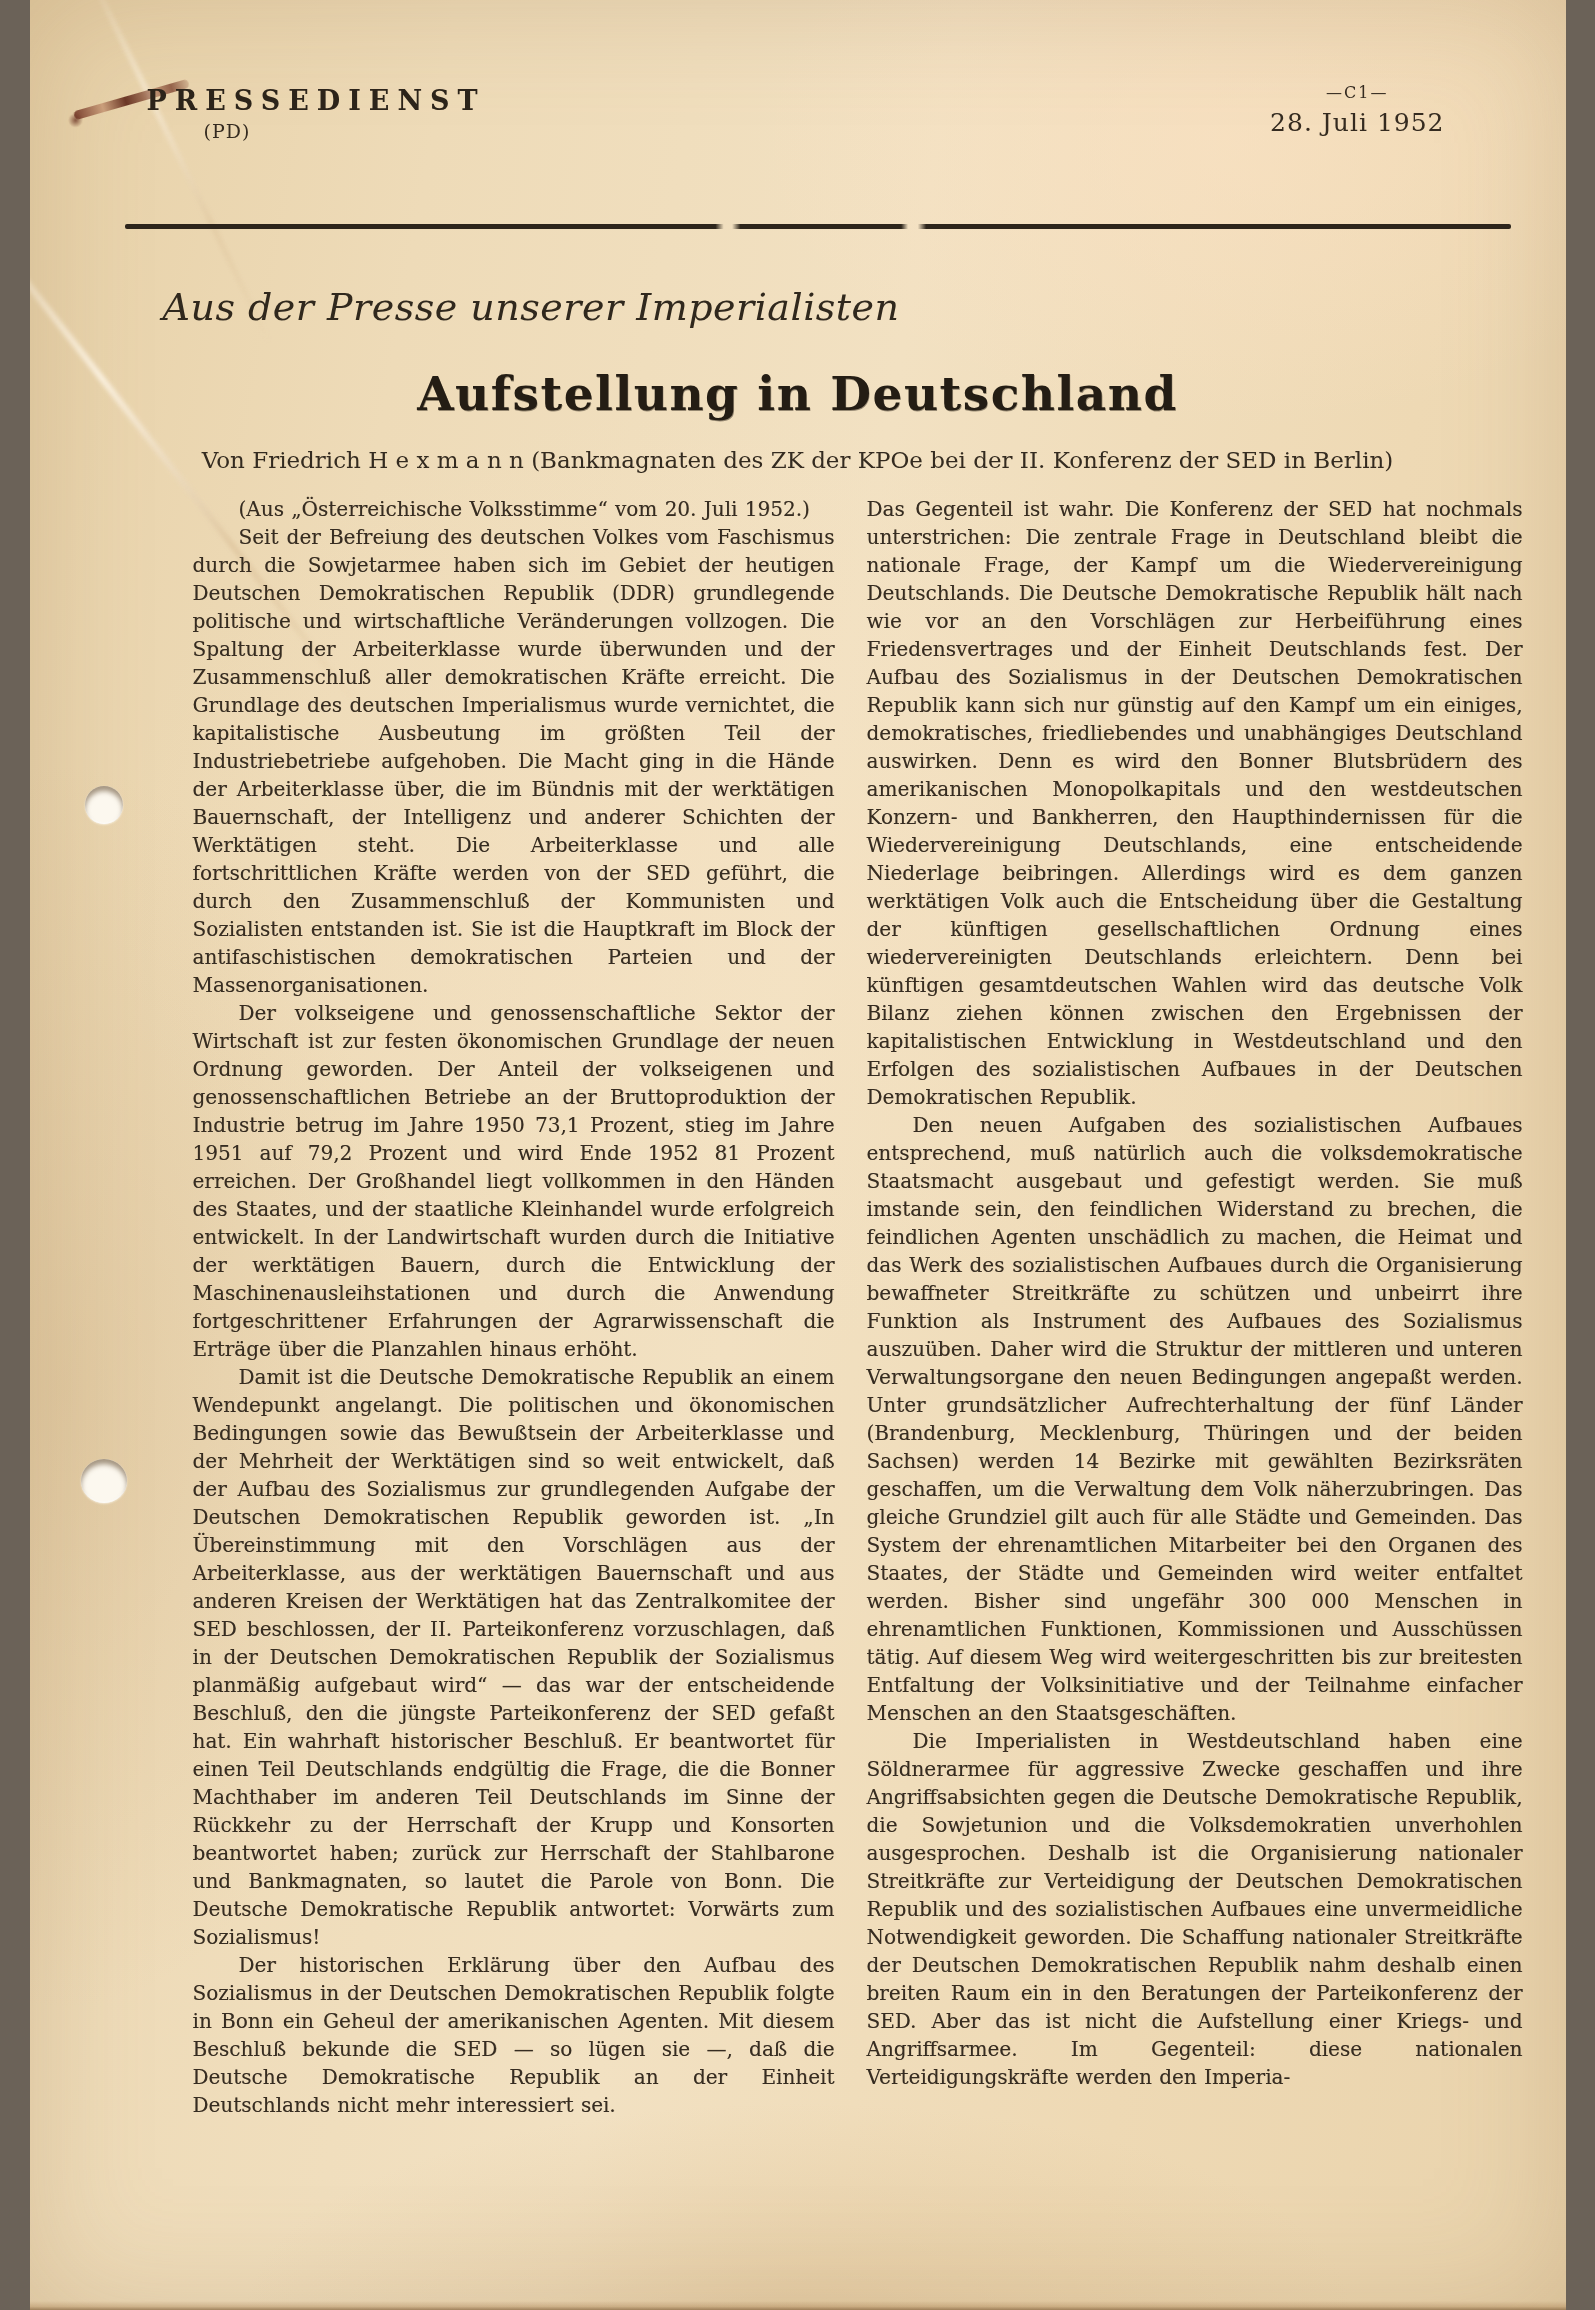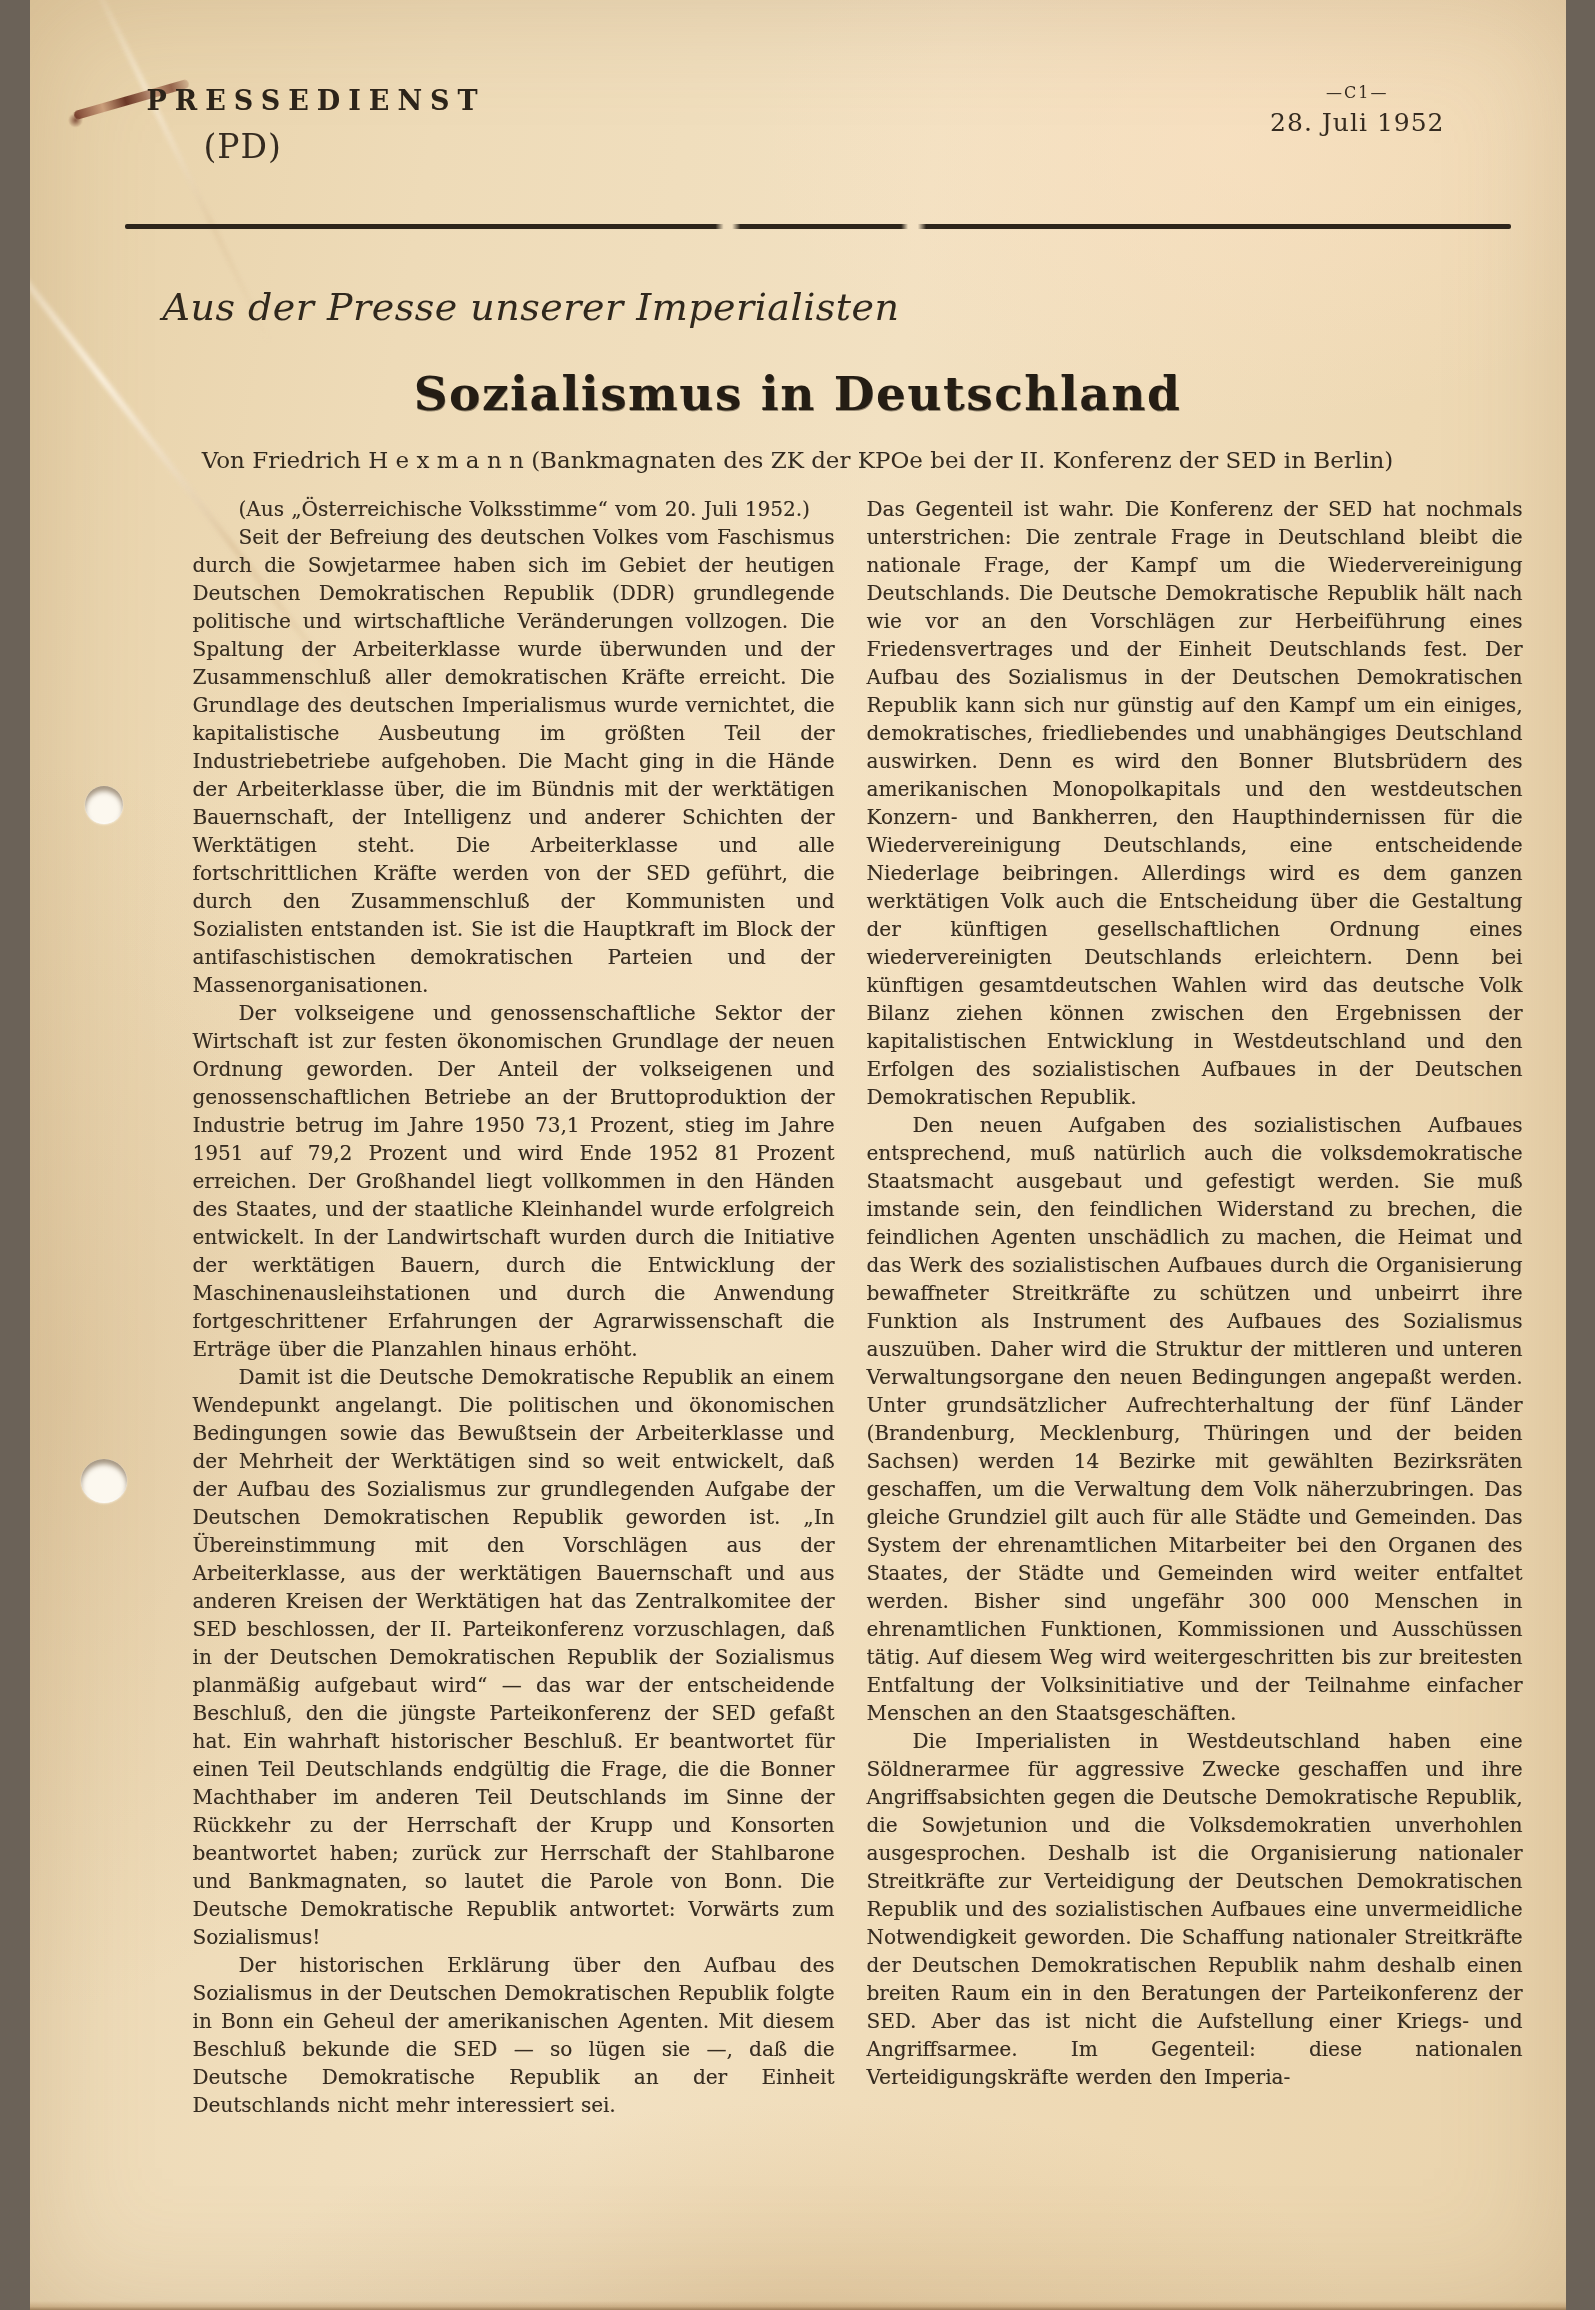--- a/index.html
+++ b/index.html
@@ -30,21 +30,21 @@
   .hole{position:absolute;border-radius:50%;background:#fcf8ef;
     box-shadow:inset 0 5px 5px rgba(92,70,40,0.55), inset 0 -1px 2px rgba(255,255,255,0.8), 0 1px 2px rgba(255,252,244,0.6);}
   .hole-top{left:55px;top:786px;width:38px;height:38px;}
   .hole-bottom{left:51px;top:1459px;width:46px;height:44px;}
   
   .bottom-edge{position:absolute;left:0;right:0;bottom:0;height:10px;
     background:linear-gradient(180deg,rgba(170,130,80,0) 0%,rgba(165,125,78,0.35) 55%,rgba(120,88,50,0.75) 100%);}
 
   .masthead-left{position:absolute;left:117px;top:85px;}
   .publisher{font-size:27px;font-weight:bold;letter-spacing:8px;color:#2c241a;}
-  .publisher-abbr{font-size:33px;margin-top:11px;margin-left:57px;letter-spacing:1px;}
+  .publisher-abbr{font-size:19px;margin-top:4px;margin-left:57px;letter-spacing:1px;}
   .masthead-right{position:absolute;right:121px;top:83px;text-align:center;}
   .page-code{font-size:16px;letter-spacing:2px;}
   .issue-date{font-size:25px;margin-top:6px;letter-spacing:1px;}
 
   .rule{position:absolute;left:95px;top:224px;width:1386px;height:5px;border-radius:2px;
     background:linear-gradient(90deg,
       #2d251b 0%, #2d251b 42.6%, rgba(45,37,27,0) 43.2%, rgba(45,37,27,0) 43.8%,
       #2d251b 44.4%, #2d251b 56.0%, rgba(45,37,27,0) 56.5%, rgba(45,37,27,0) 57.2%,
       #2d251b 57.8%, #2d251b 100%);}
 
@@ -76,21 +76,21 @@
   </div>
 
   <div class="masthead-right">
     <div class="page-code">—C1—</div>
     <div class="issue-date">28. Juli 1952</div>
   </div>
 
   <div class="rule"></div>
 
   <div class="kicker">Aus der Presse unserer Imperialisten</div>
-  <h1 class="article-title" style="margin:0;">Sozialismus in Deutschland</h1>
+  <h1 class="article-title" style="margin:0;">Aufstellung in Deutschland</h1>
   <div class="byline">Von Friedrich H e x m a n n  (Bankmagnaten des ZK der KPOe bei der II. Konferenz der SED in Berlin)</div>
 
   <div class="col col-left">
     <p>(Aus „Österreichische Volksstimme“ vom 20. Juli 1952.)</p>
     <p>Seit der Befreiung des deutschen Volkes vom Faschismus durch die Sowjetarmee haben sich im Gebiet der heutigen Deutschen Demokratischen Republik (DDR) grundlegende politische und wirtschaftliche Veränderungen vollzogen. Die Spaltung der Arbeiterklasse wurde überwunden und der Zusammenschluß aller demokratischen Kräfte erreicht. Die Grundlage des deutschen Imperialismus wurde vernichtet, die kapitalistische Ausbeutung im größten Teil der Industriebetriebe aufgehoben. Die Macht ging in die Hände der Arbeiterklasse über, die im Bündnis mit der werktätigen Bauernschaft, der Intelligenz und anderer Schichten der Werktätigen steht. Die Arbeiterklasse und alle fortschrittlichen Kräfte werden von der SED geführt, die durch den Zusammenschluß der Kommunisten und Sozialisten entstanden ist. Sie ist die Hauptkraft im Block der antifaschistischen demokratischen Parteien und der Massenorganisationen.</p>
     <p>Der volkseigene und genossenschaftliche Sektor der Wirtschaft ist zur festen ökonomischen Grundlage der neuen Ordnung geworden. Der Anteil der volkseigenen und genossenschaftlichen Betriebe an der Bruttoproduktion der Industrie betrug im Jahre 1950 73,1 Prozent, stieg im Jahre 1951 auf 79,2 Prozent und wird Ende 1952 81 Prozent erreichen. Der Großhandel liegt vollkommen in den Händen des Staates, und der staatliche Kleinhandel wurde erfolgreich entwickelt. In der Landwirtschaft wurden durch die Initiative der werktätigen Bauern, durch die Entwicklung der Maschinenausleihstationen und durch die Anwendung fortgeschrittener Erfahrungen der Agrarwissenschaft die Erträge über die Planzahlen hinaus erhöht.</p>
     <p>Damit ist die Deutsche Demokratische Republik an einem Wendepunkt angelangt. Die politischen und ökonomischen Bedingungen sowie das Bewußtsein der Arbeiterklasse und der Mehrheit der Werktätigen sind so weit entwickelt, daß der Aufbau des Sozialismus zur grundlegenden Aufgabe der Deutschen Demokratischen Republik geworden ist. „In Übereinstimmung mit den Vorschlägen aus der Arbeiterklasse, aus der werktätigen Bauernschaft und aus anderen Kreisen der Werktätigen hat das Zentralkomitee der SED beschlossen, der II. Parteikonferenz vorzuschlagen, daß in der Deutschen Demokratischen Republik der Sozialismus planmäßig aufgebaut wird“ — das war der entscheidende Beschluß, den die jüngste Parteikonferenz der SED gefaßt hat. Ein wahrhaft historischer Beschluß. Er beantwortet für einen Teil Deutschlands endgültig die Frage, die die Bonner Machthaber im anderen Teil Deutschlands im Sinne der Rückkehr zu der Herrschaft der Krupp und Konsorten beantwortet haben; zurück zur Herrschaft der Stahlbarone und Bankmagnaten, so lautet die Parole von Bonn. Die Deutsche Demokratische Republik antwortet: Vorwärts zum Sozialismus!</p>
     <p>Der historischen Erklärung über den Aufbau des Sozialismus in der Deutschen Demokratischen Republik folgte in Bonn ein Geheul der amerikanischen Agenten. Mit diesem Beschluß bekunde die SED — so lügen sie —, daß die Deutsche Demokratische Republik an der Einheit Deutschlands nicht mehr interessiert sei.</p>
   </div>
 

